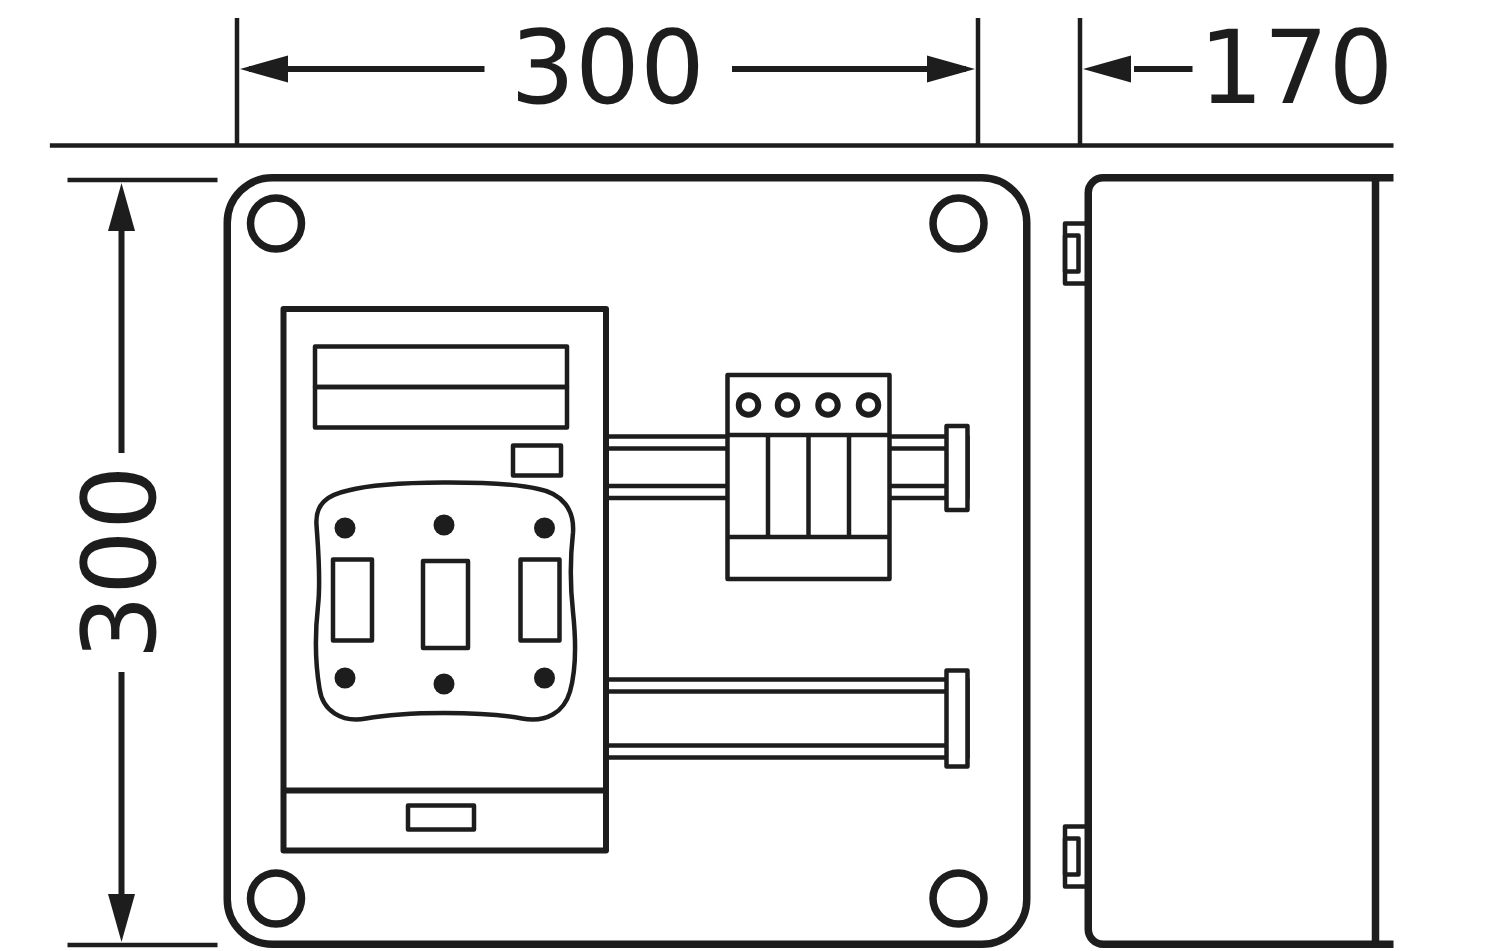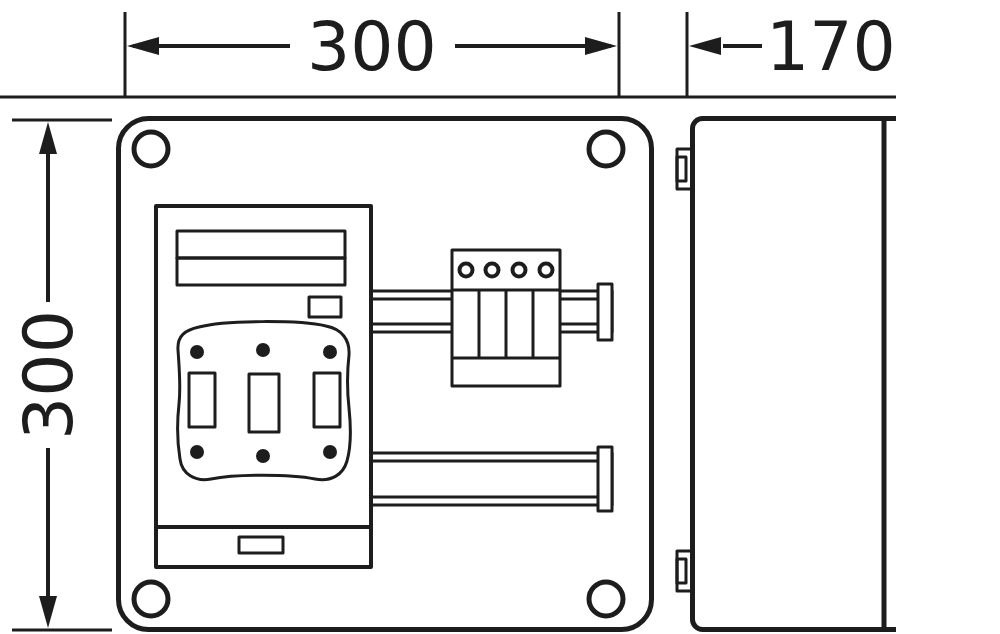--- a/index.html
+++ b/index.html
@@ -4,20 +4,21 @@
 <style>
   :root{
     --line-color:#1d1d1d;
     --bg-color:#ffffff;
   }
   html,body{margin:0;padding:0;background:var(--bg-color);}
   .canvas{
     width:896px;height:634px;background:var(--bg-color);
     position:relative;overflow:hidden;
     font-family:"DejaVu Sans", sans-serif;
+    margin-left:33px;
   }
   svg{display:block;}
   .stroke{stroke:var(--line-color);fill:none;stroke-linejoin:round;stroke-linecap:butt;}
   .s5{stroke-width:5;}
   .s4{stroke-width:4;}
   .s3{stroke-width:3;}
   .fillwhite{fill:#ffffff;}
   .filled{fill:var(--line-color);stroke:none;}
   text.dim{
     font-family:"DejaVu Sans", sans-serif;

